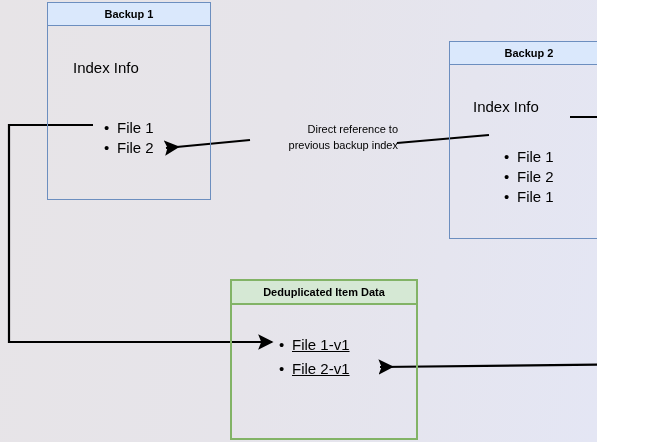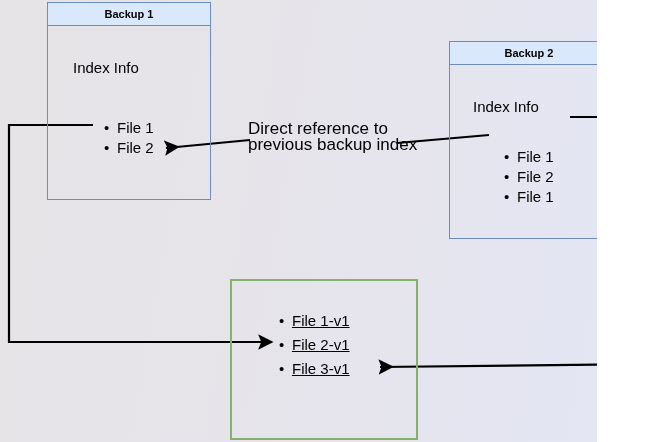--- a/index.html
+++ b/index.html
@@ -102,22 +102,22 @@
     line-height: 20px;
   }
   ul.file-list.dedup li {
     line-height: 24px;
   }
   ul.file-list.dedup li::before {
     line-height: 24px;
   }
   .edge-label {
     position: absolute;
-    text-align: left;
-    font-size: 17px;
+    text-align: right;
+    font-size: 11px;
     line-height: 16px;
     color: #000000;
     white-space: nowrap;
   }
 </style>
 </head>
 <body>
 
 <div id="canvas">
 
@@ -165,25 +165,25 @@
       <div class="index-label" style="left:23px; top:33px;">Index Info</div>
       <ul class="file-list" style="left:53px; top:82px;">
         <li>File 1</li>
         <li>File 2</li>
         <li>File 1</li>
       </ul>
     </div>
   </div>
 
   <div class="box green" style="left:230px; top:279px; width:188px; height:161px;">
+    <div class="box-header">Deduplicated Item Data</div>
     <div class="box-body">
       <ul class="file-list dedup" style="left:46px; top:28px;text-decoration:underline;">
         <li>File 1-v1</li>
         <li>File 2-v1</li>
-        <li>File 3-v1</li>
       </ul>
     </div>
   </div>
 
   <div class="edge-label" style="left:248px; top:121px; width:150px;">
     <div>Direct reference to</div>
     <div>previous backup index</div>
   </div>
 
 </div>

